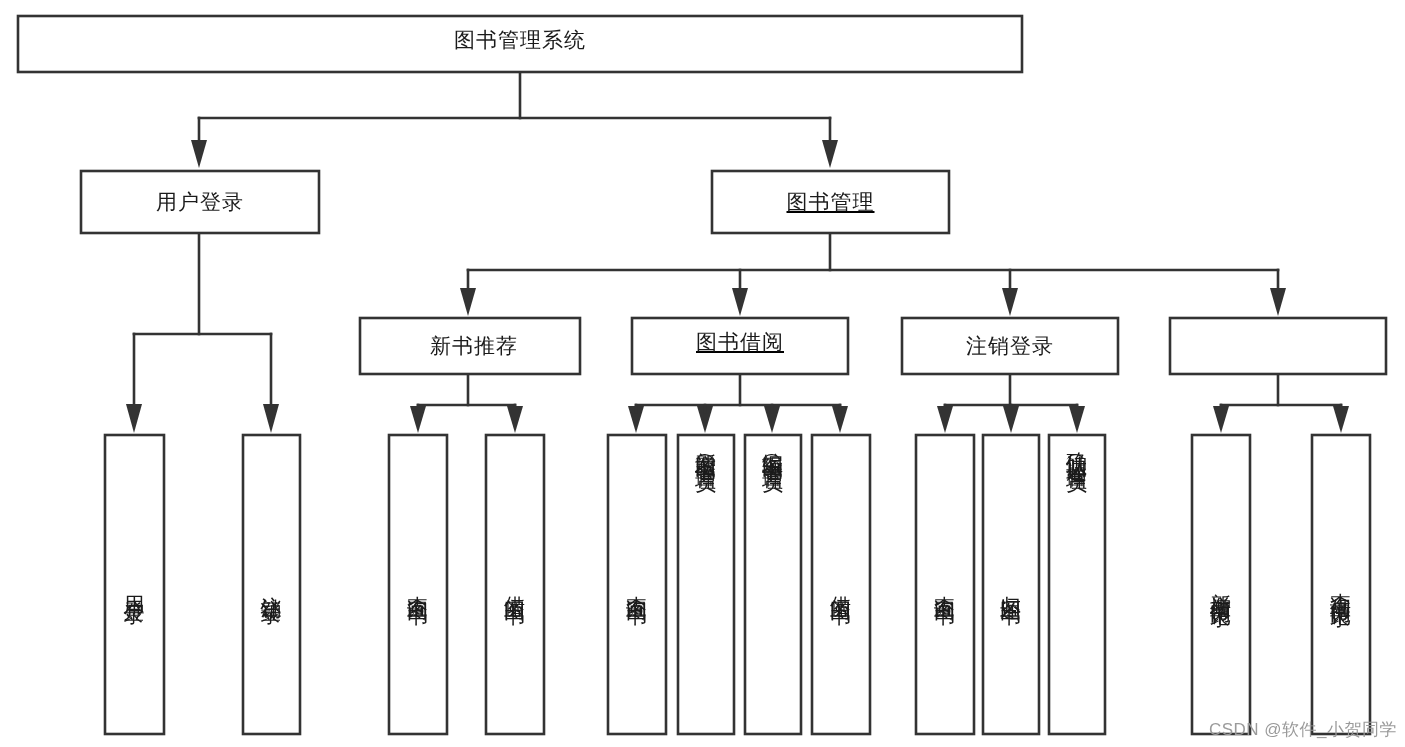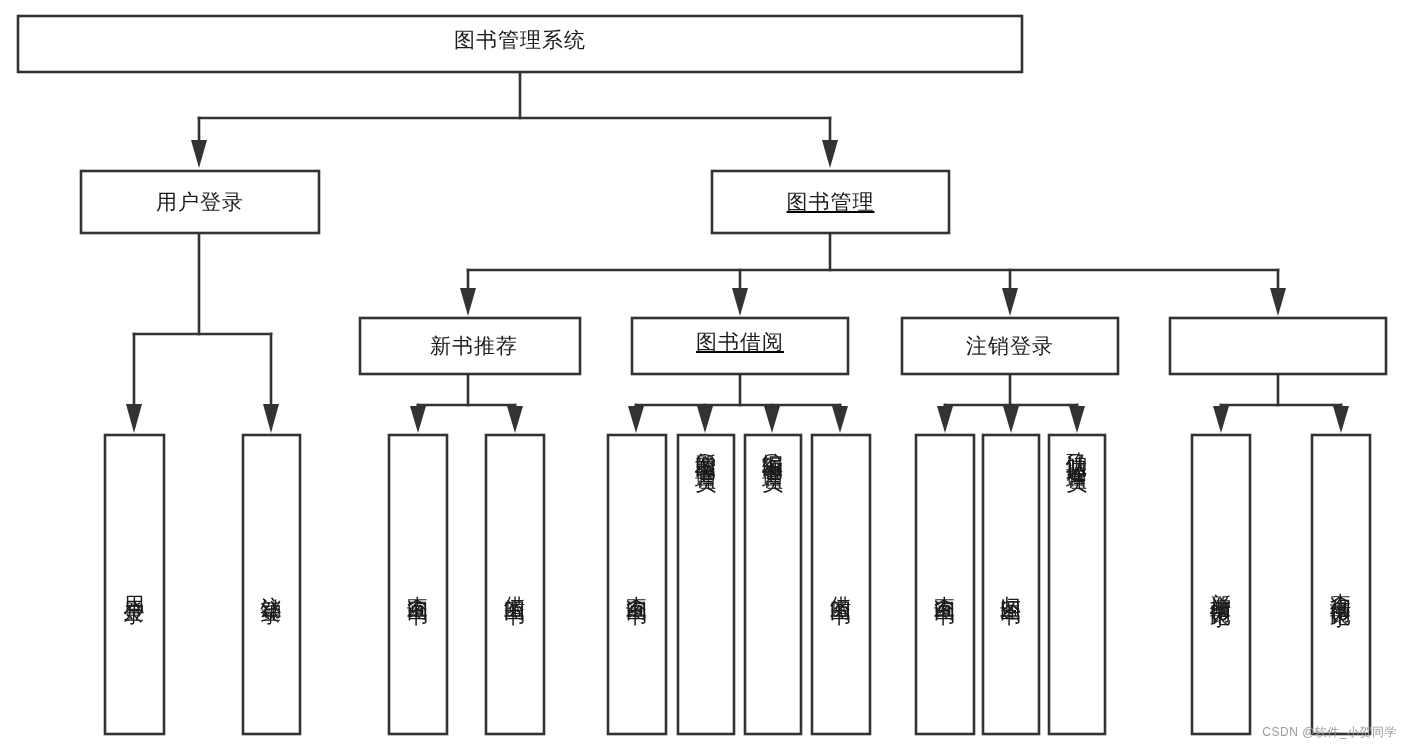--- a/index.html
+++ b/index.html
@@ -68,21 +68,21 @@
     font-size: 21px;
     color: #1b1b1b;
     letter-spacing: 1px;
     white-space: nowrap;
   }
   #watermark {
     position: absolute;
     right: 8px;
     bottom: 6px;
     font-family: "Liberation Sans", "DejaVu Sans", sans-serif;
-    font-size: 12px;
+    font-size: 17px;
     color: #9a9a9a;
     letter-spacing: 0.5px;
     white-space: nowrap;
   }
 </style>
 </head>
 <body>
 
 <div id="diagram-root">
 

